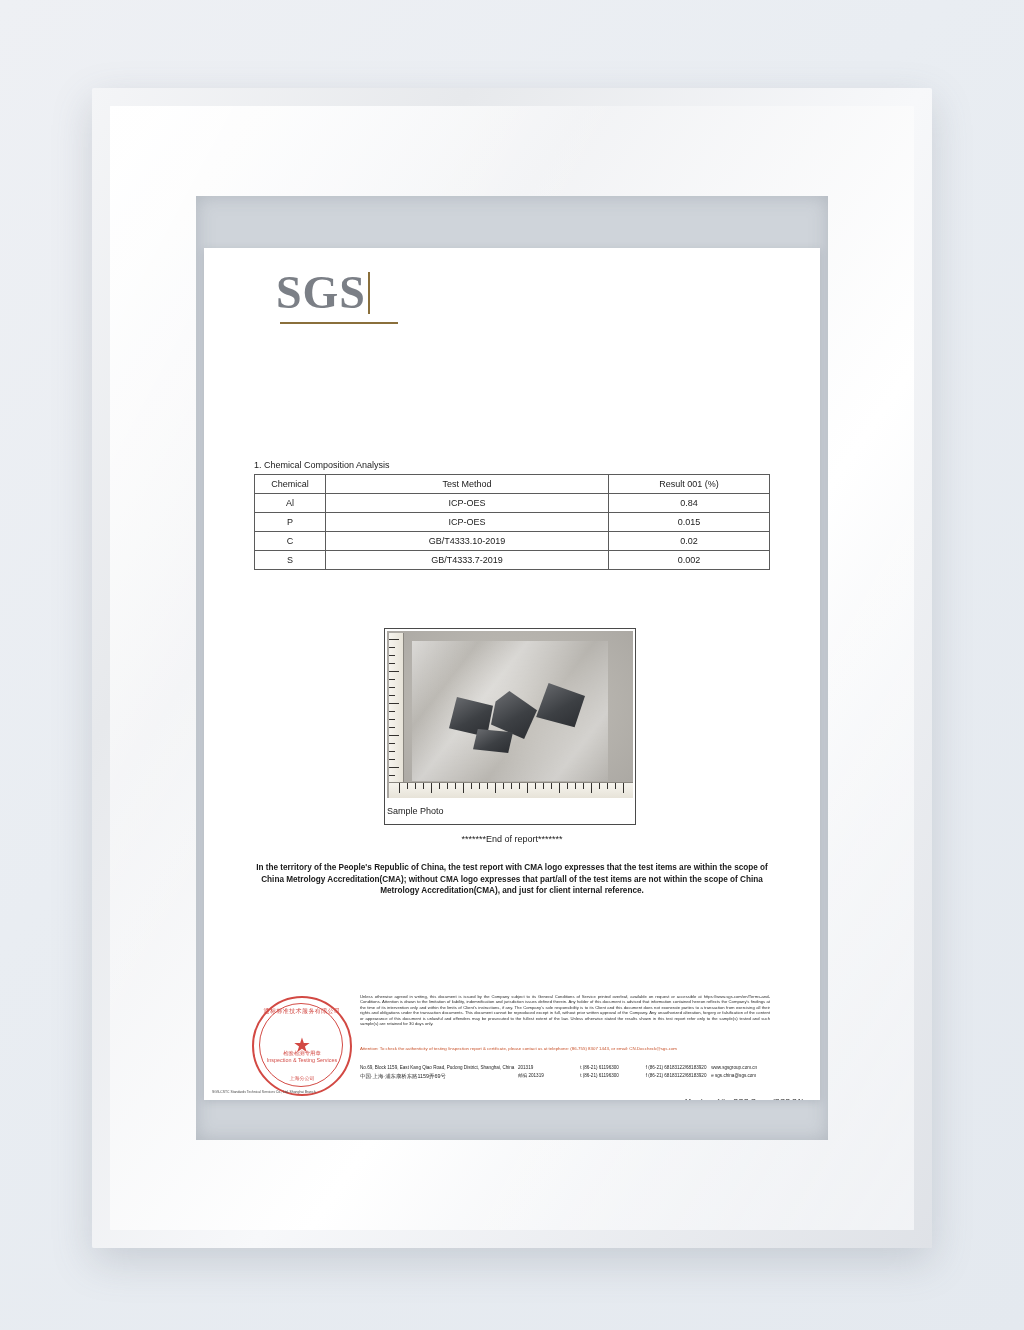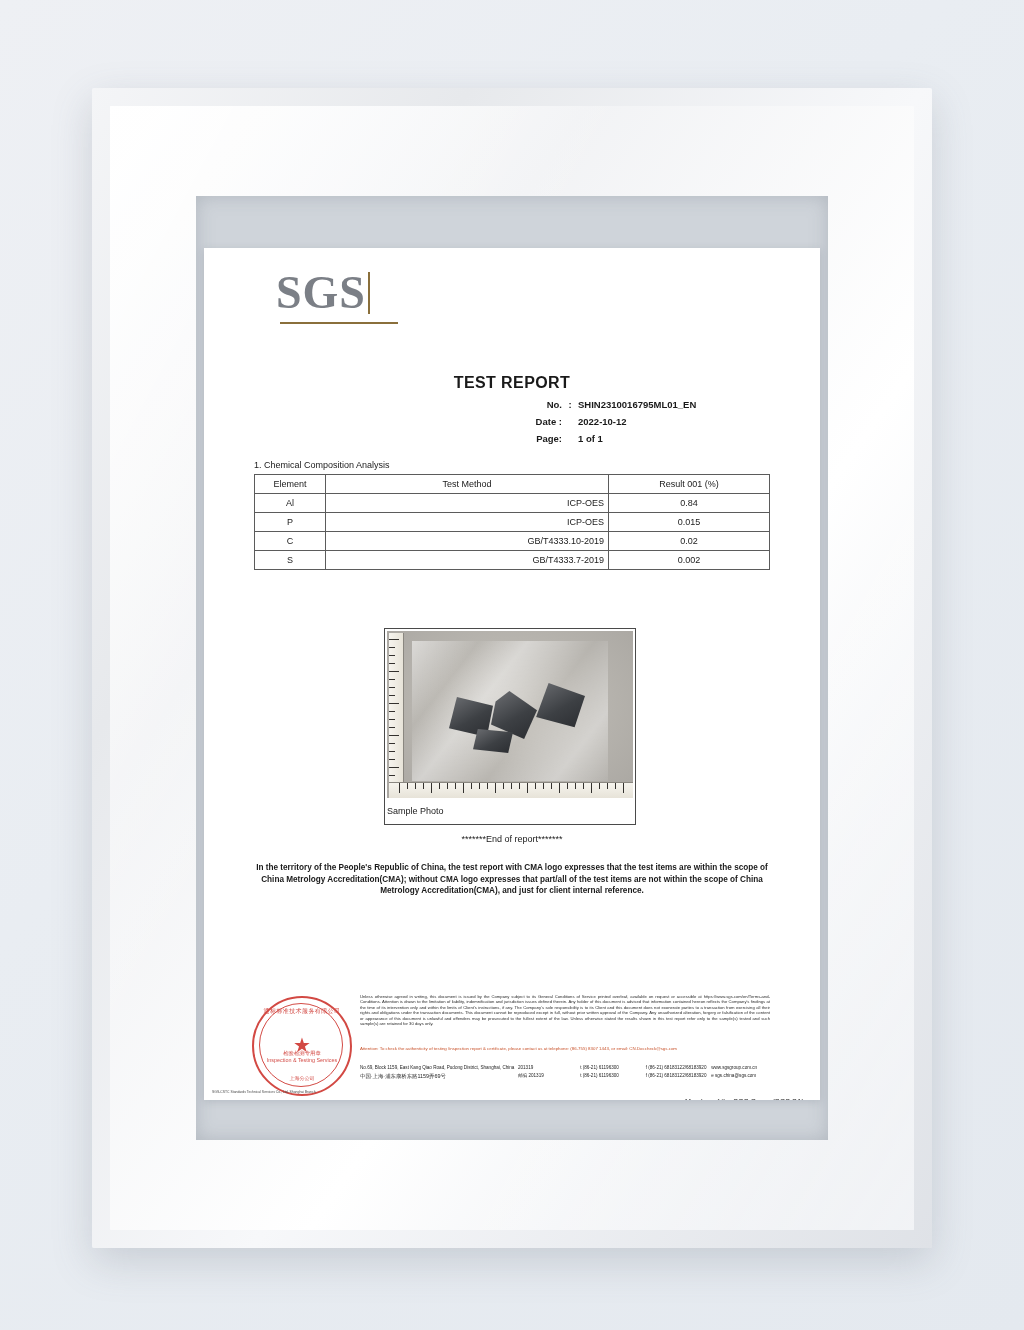--- a/index.html
+++ b/index.html
@@ -156,21 +156,21 @@
     padding: 2px 4px;
     height: 14px;
   }
   table.comp th {
     font-weight: normal;
     text-align: center;
   }
   .col-el { width: 62px; text-align: center; }
   .col-method { text-align: left; padding-left: 8px; }
   .col-res { width: 152px; text-align: center; }
-  td.col-method { text-align: right; }
+  td.col-method { text-align: center; }
 
   
   .photo-box {
     position: absolute;
     left: 180px;
     top: 380px;
     width: 250px;
     height: 195px;
     border: 1px solid #4a4a4a;
     background: #fff;
@@ -390,46 +390,28 @@
 
   <div class="paper">
     <div class="doc">
 
       <div class="sgs-logo">
         <span>SGS</span>
         <span class="bar-v"></span>
         <span class="bar-h"></span>
       </div>
 
-      <div class="report-title">TEST REPORT</div>
-
-      <div class="meta">
-        <div class="meta-row">
-          <span class="meta-label">No.</span>
-          <span class="meta-colon">:</span>
-          <span class="meta-val">SHIN2310016795ML01_EN</span>
-        </div>
-        <div class="meta-row">
-          <span class="meta-label">Date :</span>
-          <span class="meta-colon"></span>
-          <span class="meta-val">2022-10-12</span>
-        </div>
-        <div class="meta-row">
-          <span class="meta-label">Page:</span>
-          <span class="meta-colon"></span>
-          <span class="meta-val">1 of 1</span>
-        </div>
-      </div>
+
 
       <div class="section-title">1. Chemical Composition Analysis</div>
 
       <table class="comp">
         <thead>
           <tr>
-            <th class="col-el">Element</th>
+            <th class="col-el">Chemical</th>
             <th class="col-method" style="text-align:center">Test Method</th>
             <th class="col-res">Result 001 (%)</th>
           </tr>
         </thead>
         <tbody>
           <tr>
             <td class="col-el">Al</td>
             <td class="col-method">ICP-OES</td>
             <td class="col-res">0.84</td>
           </tr>

